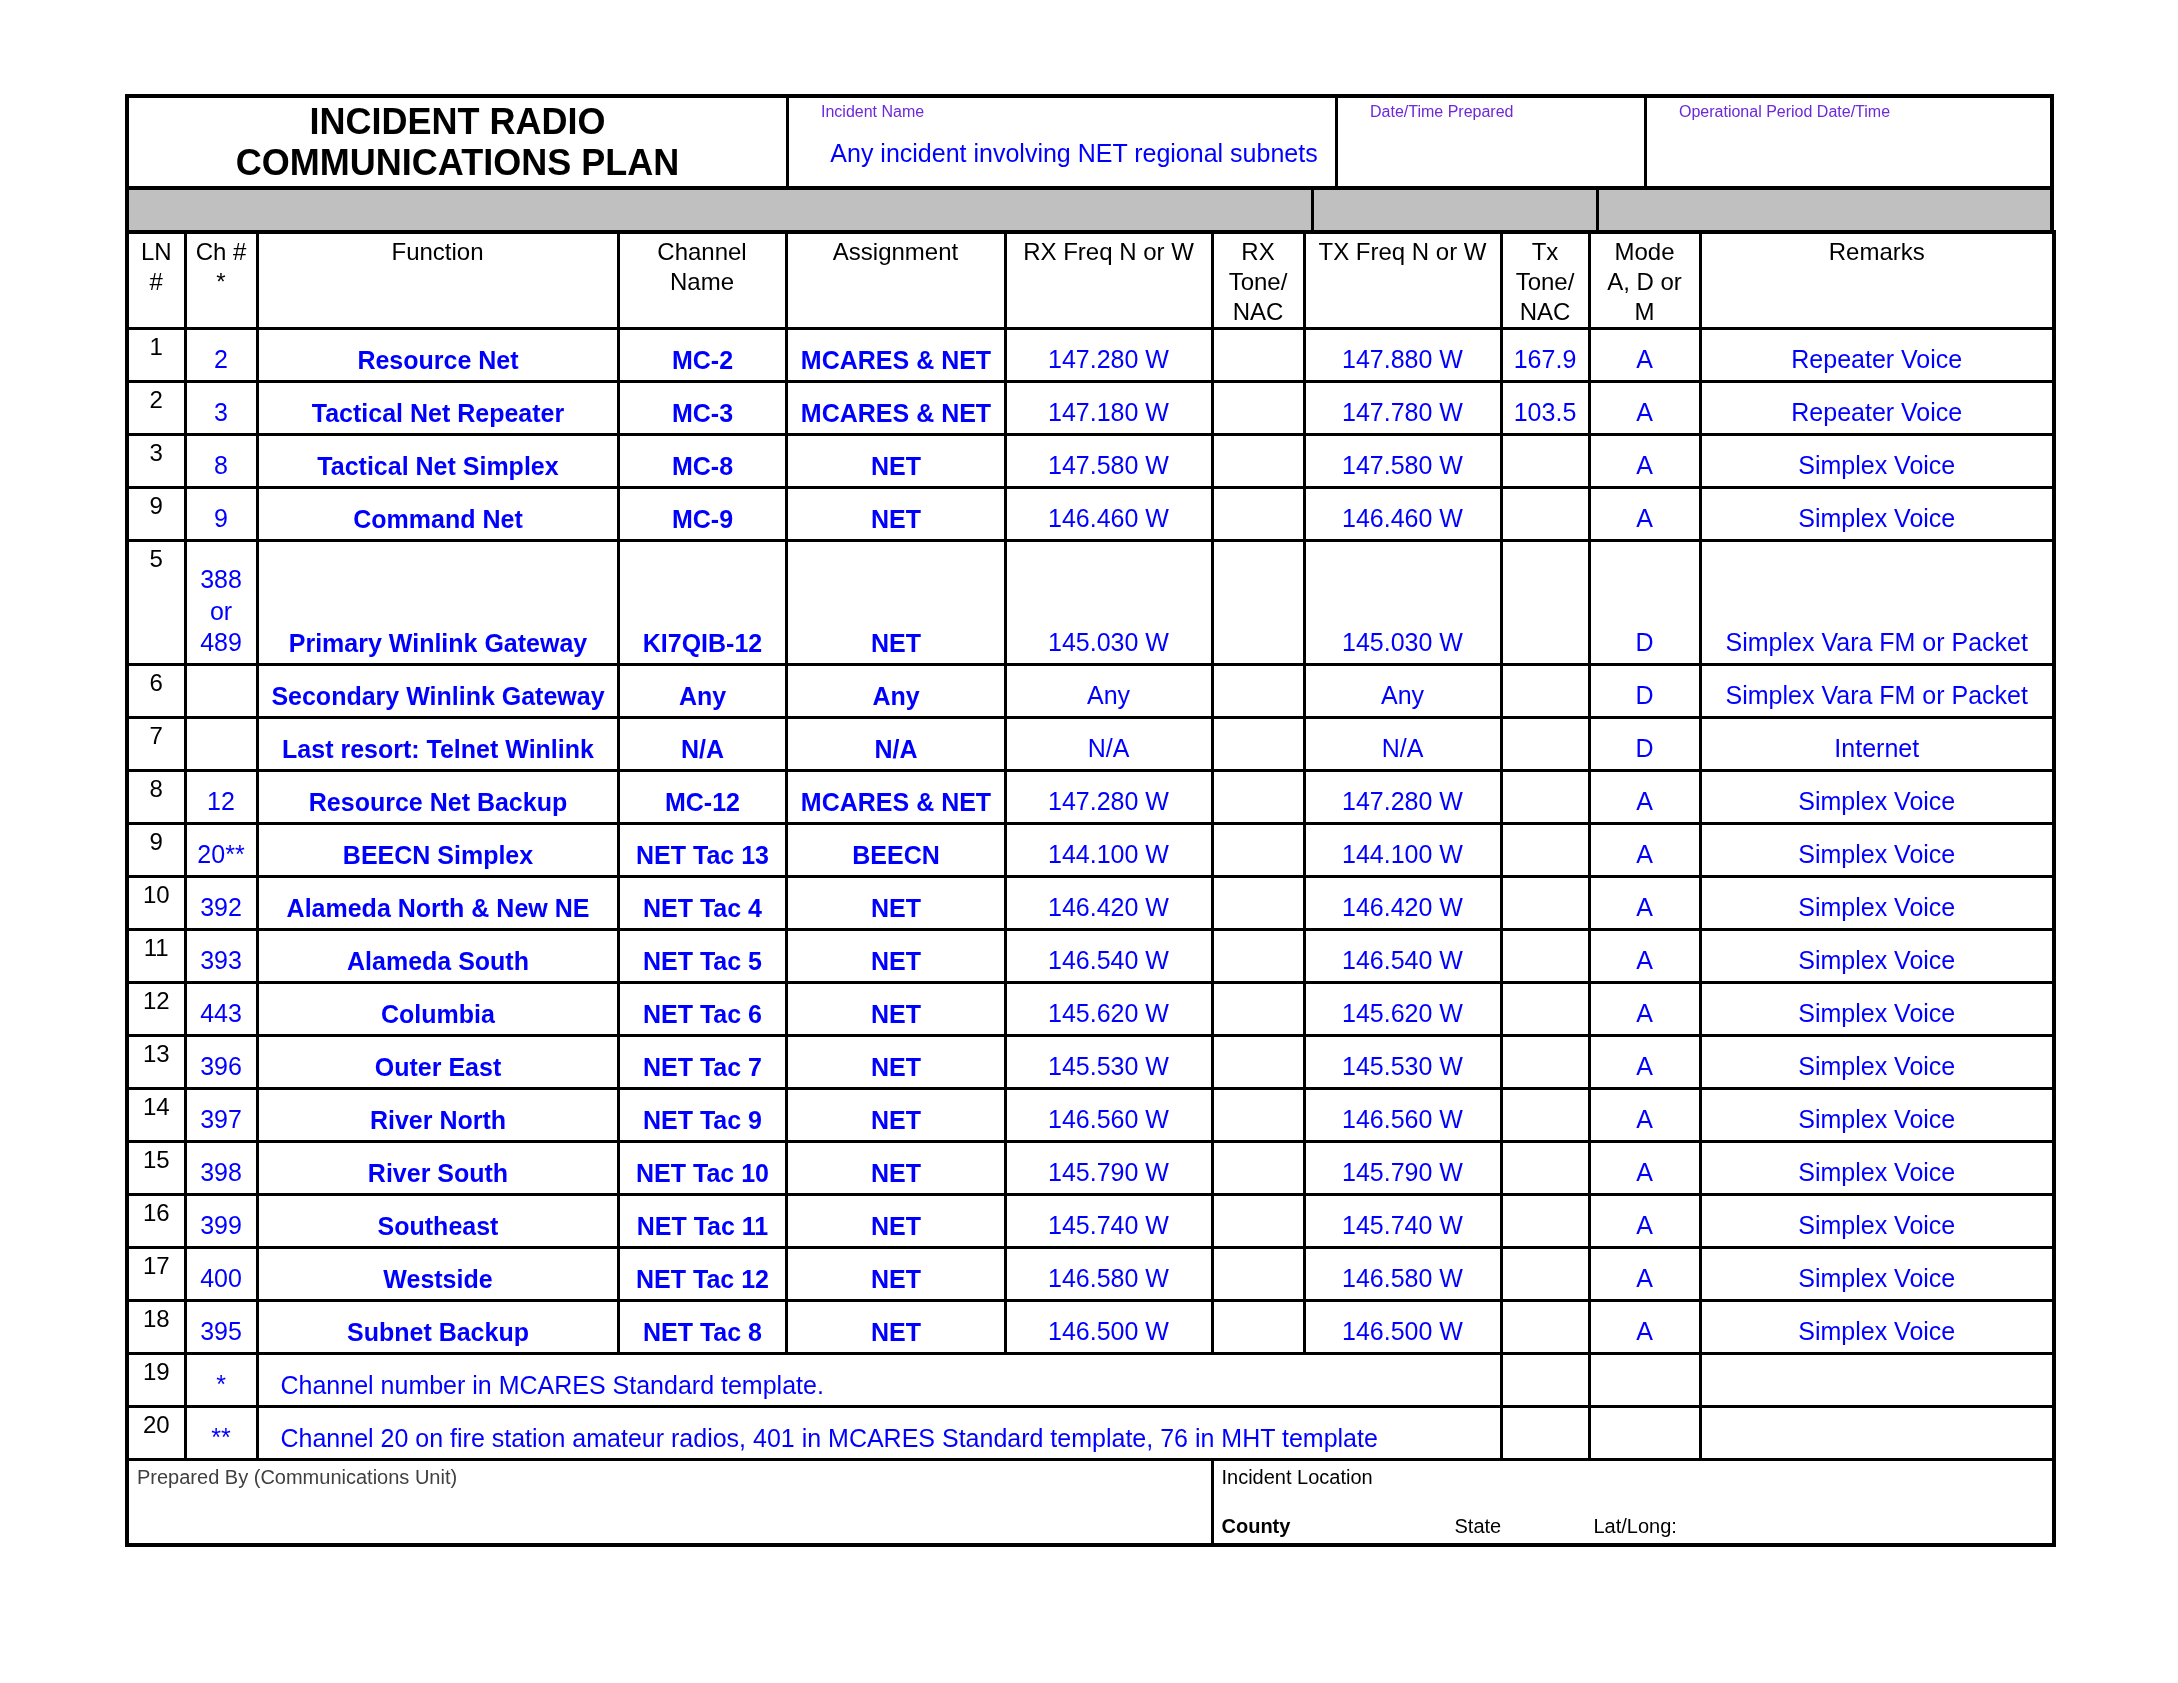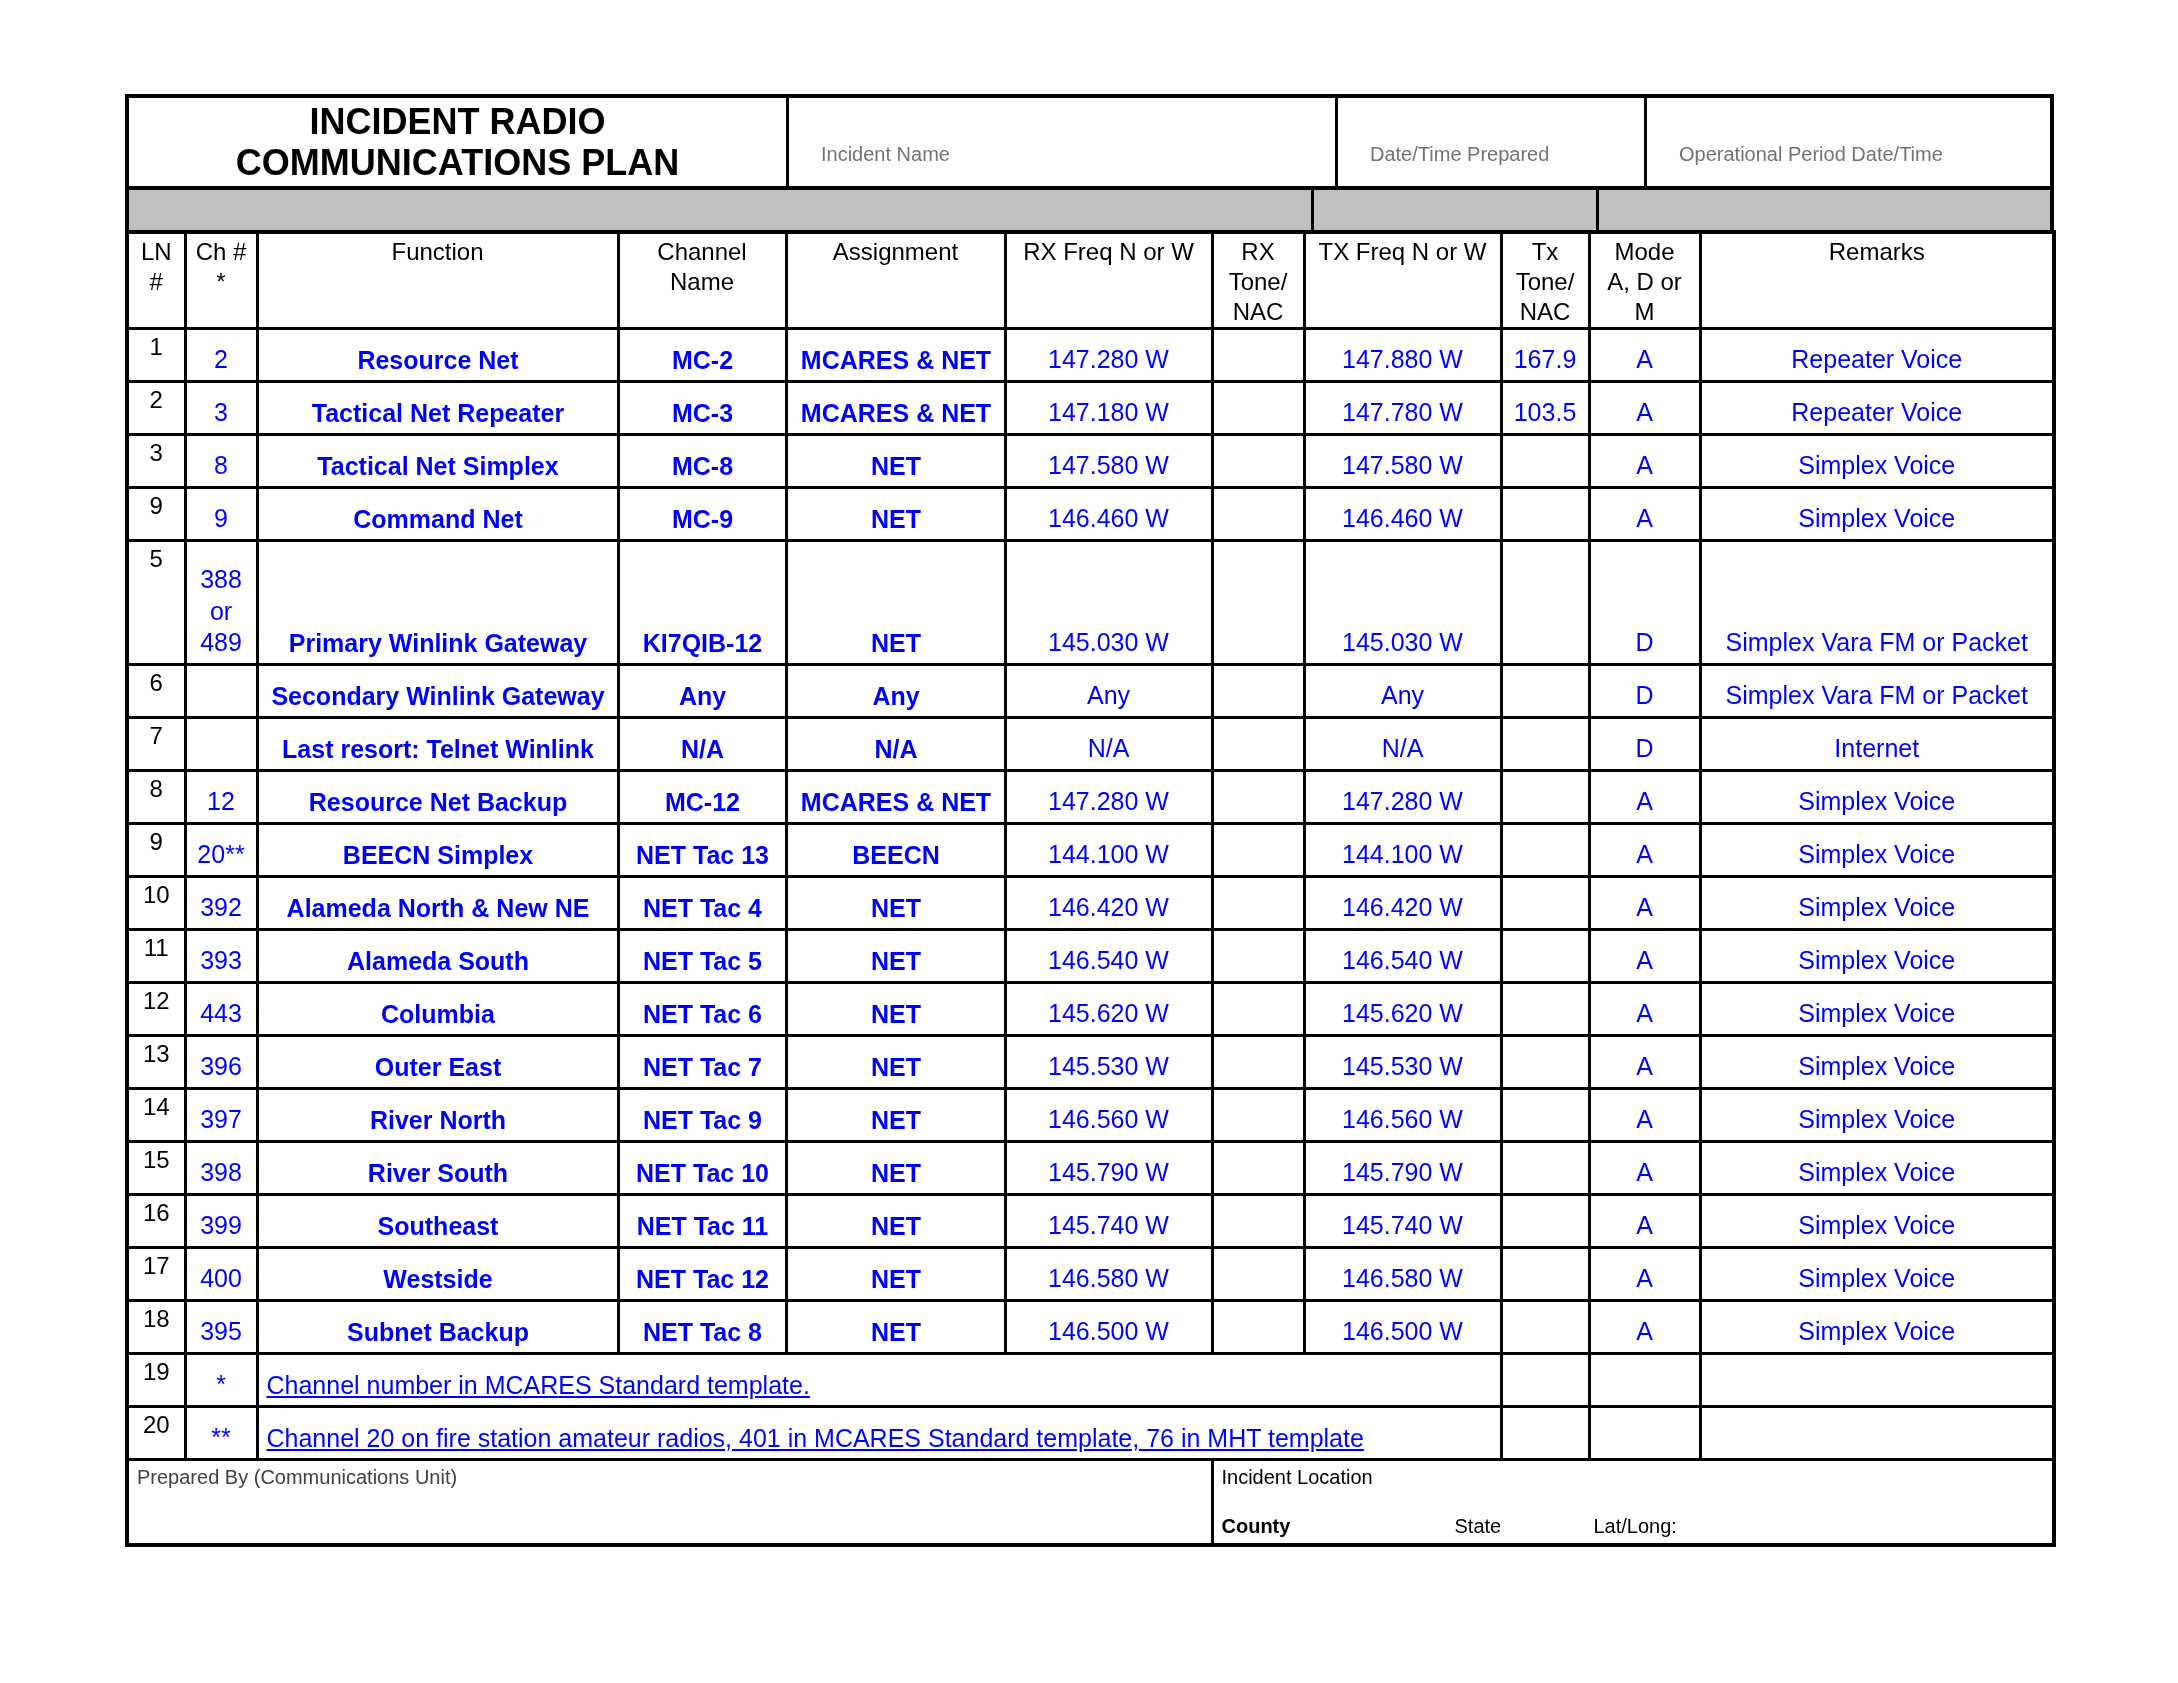--- a/index.html
+++ b/index.html
@@ -9,21 +9,21 @@
 
   
   .top-grid { display: grid; grid-template-columns: 660px 525px 285px auto;
     height: 96px; border: 4px solid #000; background: #fff; gap: 24px; }
   .top-grid > div { border-right: 3px solid #000; overflow: hidden; }
   .top-grid > div:last-child { border-right: none; }
   .title-cell { display: flex; align-items: center; justify-content: center;
     font-size: 36px; font-weight: bold; text-align: center; line-height: 1.15;
     padding: 0 10px; color: #000; }
   .hdr-cell { padding: 5px 8px; }
-  .hdr-label { font-size: 20px; color: #737373; margin-top: 40px; }
+  .hdr-label { font-size: 16px; color: #6d28d9; }
   .hdr-value { font-size: 25px; color: #0000FF; text-align: center; margin-top: 18px; }
 
   
   .gray-band { display: grid; grid-template-columns: 1185px 285px auto;
     height: 40px; border-left: 4px solid #000; border-right: 4px solid #000;
     background: #C0C0C0; }
   .gray-band > div { border-right: 3px solid #000; }
   .gray-band > div:last-child { border-right: none; }
 
   
@@ -36,21 +36,21 @@
   tbody tr { height: 53px; }
   tbody tr.tall { height: 124px; }
   tr.note-row { height: 53px; }
   tr.footer-row { height: 84px; }
 
   td { font-size: 25px; color: #0000FF; vertical-align: bottom; padding-bottom: 5px; }
   td.ln { color: #000; vertical-align: top; text-align: center; font-size: 24px;
     padding-top: 3px; }
   td.txt { text-align: center; padding-left: 1px; font-weight: bold; }
   td.ctr { text-align: center; white-space: pre-line; line-height: 1.25; }
-  td.note { text-align: left; padding-left: 8px; text-decoration: underline; }
+  td.note { text-align: left; padding-left: 22px; }
 
   
   td.f-left { vertical-align: top; color: #404040; font-size: 20px;
     text-align: left; padding: 5px 8px; }
   td.f-right { vertical-align: top; color: #000; font-size: 20px;
     text-align: left; padding: 5px 8px; }
   .loc-line { display: flex; margin-top: 26px; }
   .loc-line span:nth-child(1) { width: 233px; font-weight: bold; }
   .loc-line span:nth-child(2) { width: 139px; }
 </style>

